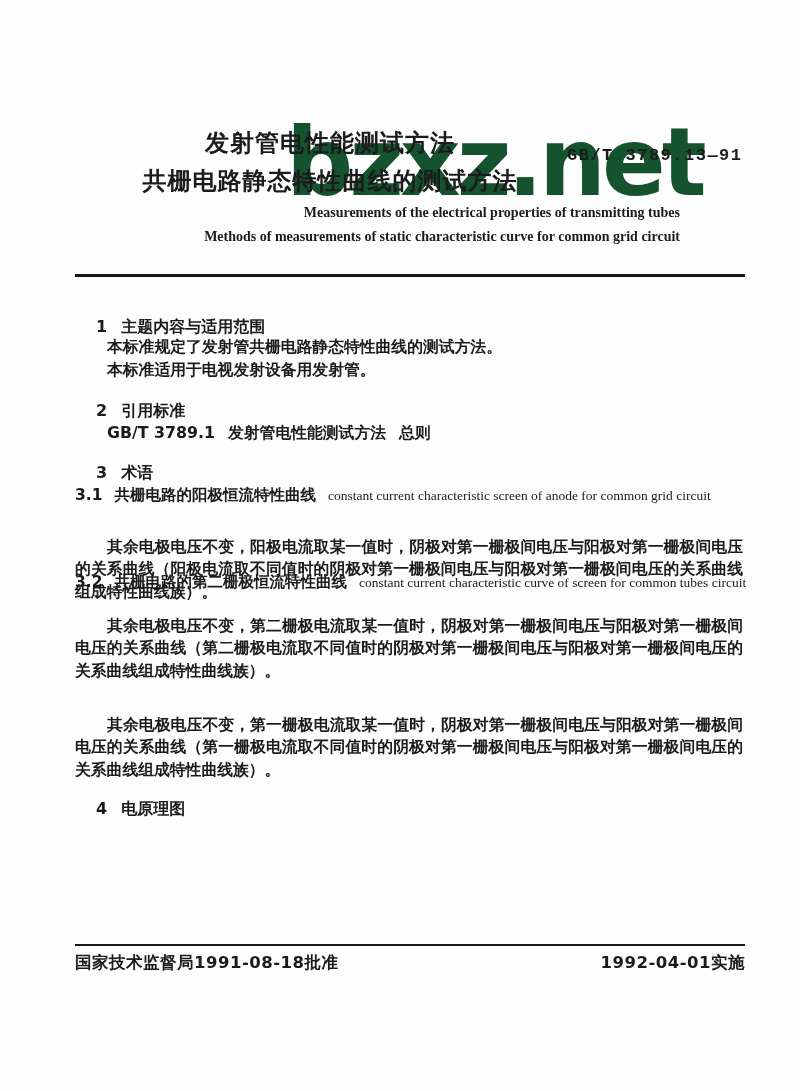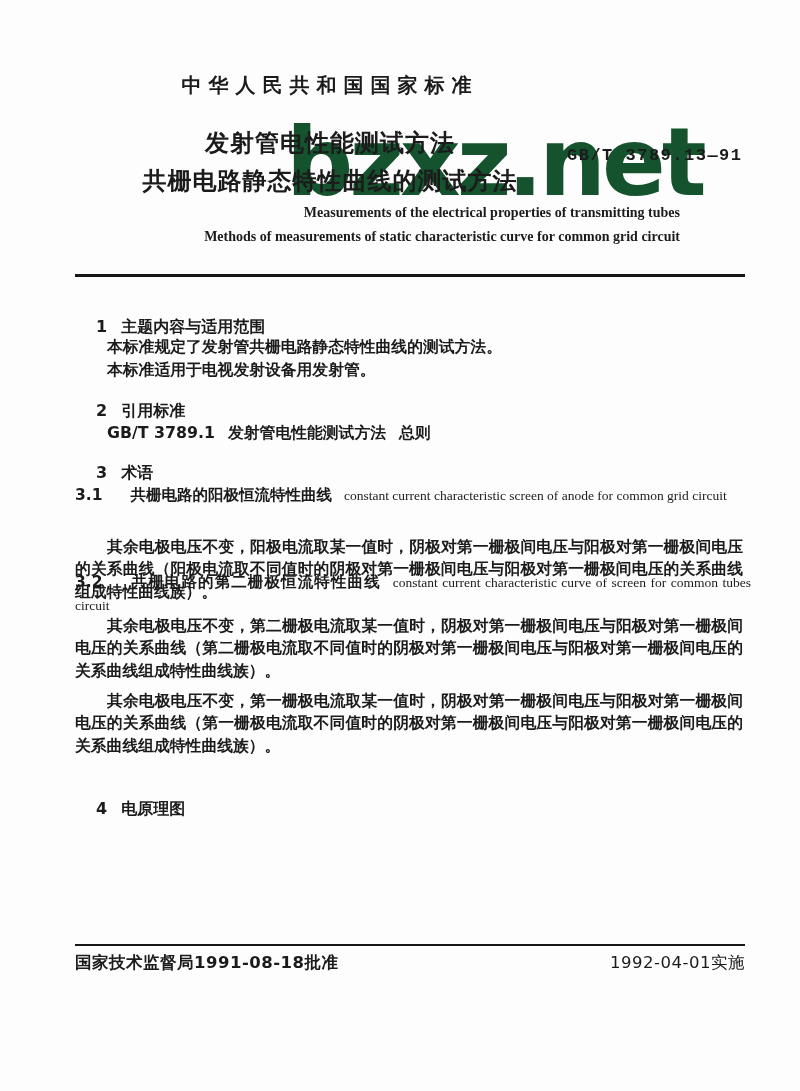--- a/index.html
+++ b/index.html
@@ -77,58 +77,57 @@
   .bl1{top:337px;} .bl2{top:360px;} .bl-ref{top:423px;}
   .body-line .gap{margin-right:13px;}
 
   
   .term-heading{
     left:75px;width:676px;margin:0;
     font-size:15.5px;font-weight:bold;
     line-height:22.3px;
     text-align:justify;
   }
-  .term-heading .num{margin-right:28px;}
+  .term-heading .num{margin-right:12px;}
   .term-heading .zh{margin-right:12px;}
   .term-heading .en{
     font-weight:normal;font-size:13.5px;
     font-family:"Liberation Serif","DejaVu Serif",serif;
   }
   .th31{top:484px;} .th32{top:571px;} .th33{top:678px;}
 
   
   .term-body{
     left:75px;width:668px;margin:0;
     font-size:15.8px;font-weight:600;
     line-height:22.4px;
     text-align:justify;
     text-indent:32px;
   }
-  .tb31{top:536px;} .tb32{top:615px;} .tb33{top:690px;}
+  .tb31{top:536px;} .tb32{top:615px;} .tb33{top:714px;}
 
   
   .footer-left{
     left:75px;top:952px;margin:0;
     font-size:16.5px;font-weight:bold;
     letter-spacing:0.5px;
   }
   .footer-right{
     right:55px;top:952px;margin:0;
-    font-size:16.5px;font-weight:normal;
+    font-size:16.5px;font-weight:bold;
     letter-spacing:0.5px;
   }
 </style>
 </head>
 <body>
 
 <div class="page">
 
   <div class="watermark" style="color: #14532d;">bzxz.net</div>
 
-  <div class="abs hdr-label">中华人民共和国国家标准</div>
 
   <div class="abs title-block">
     <div>发射管电性能测试方法</div>
     <div>共栅电路静态特性曲线的测试方法</div>
   </div>
 
   <div class="abs std-num">GB/T 3789.13—91</div>
 
   <div class="abs eng-block">
     <div>Measurements of the electrical properties of transmitting tubes</div>

